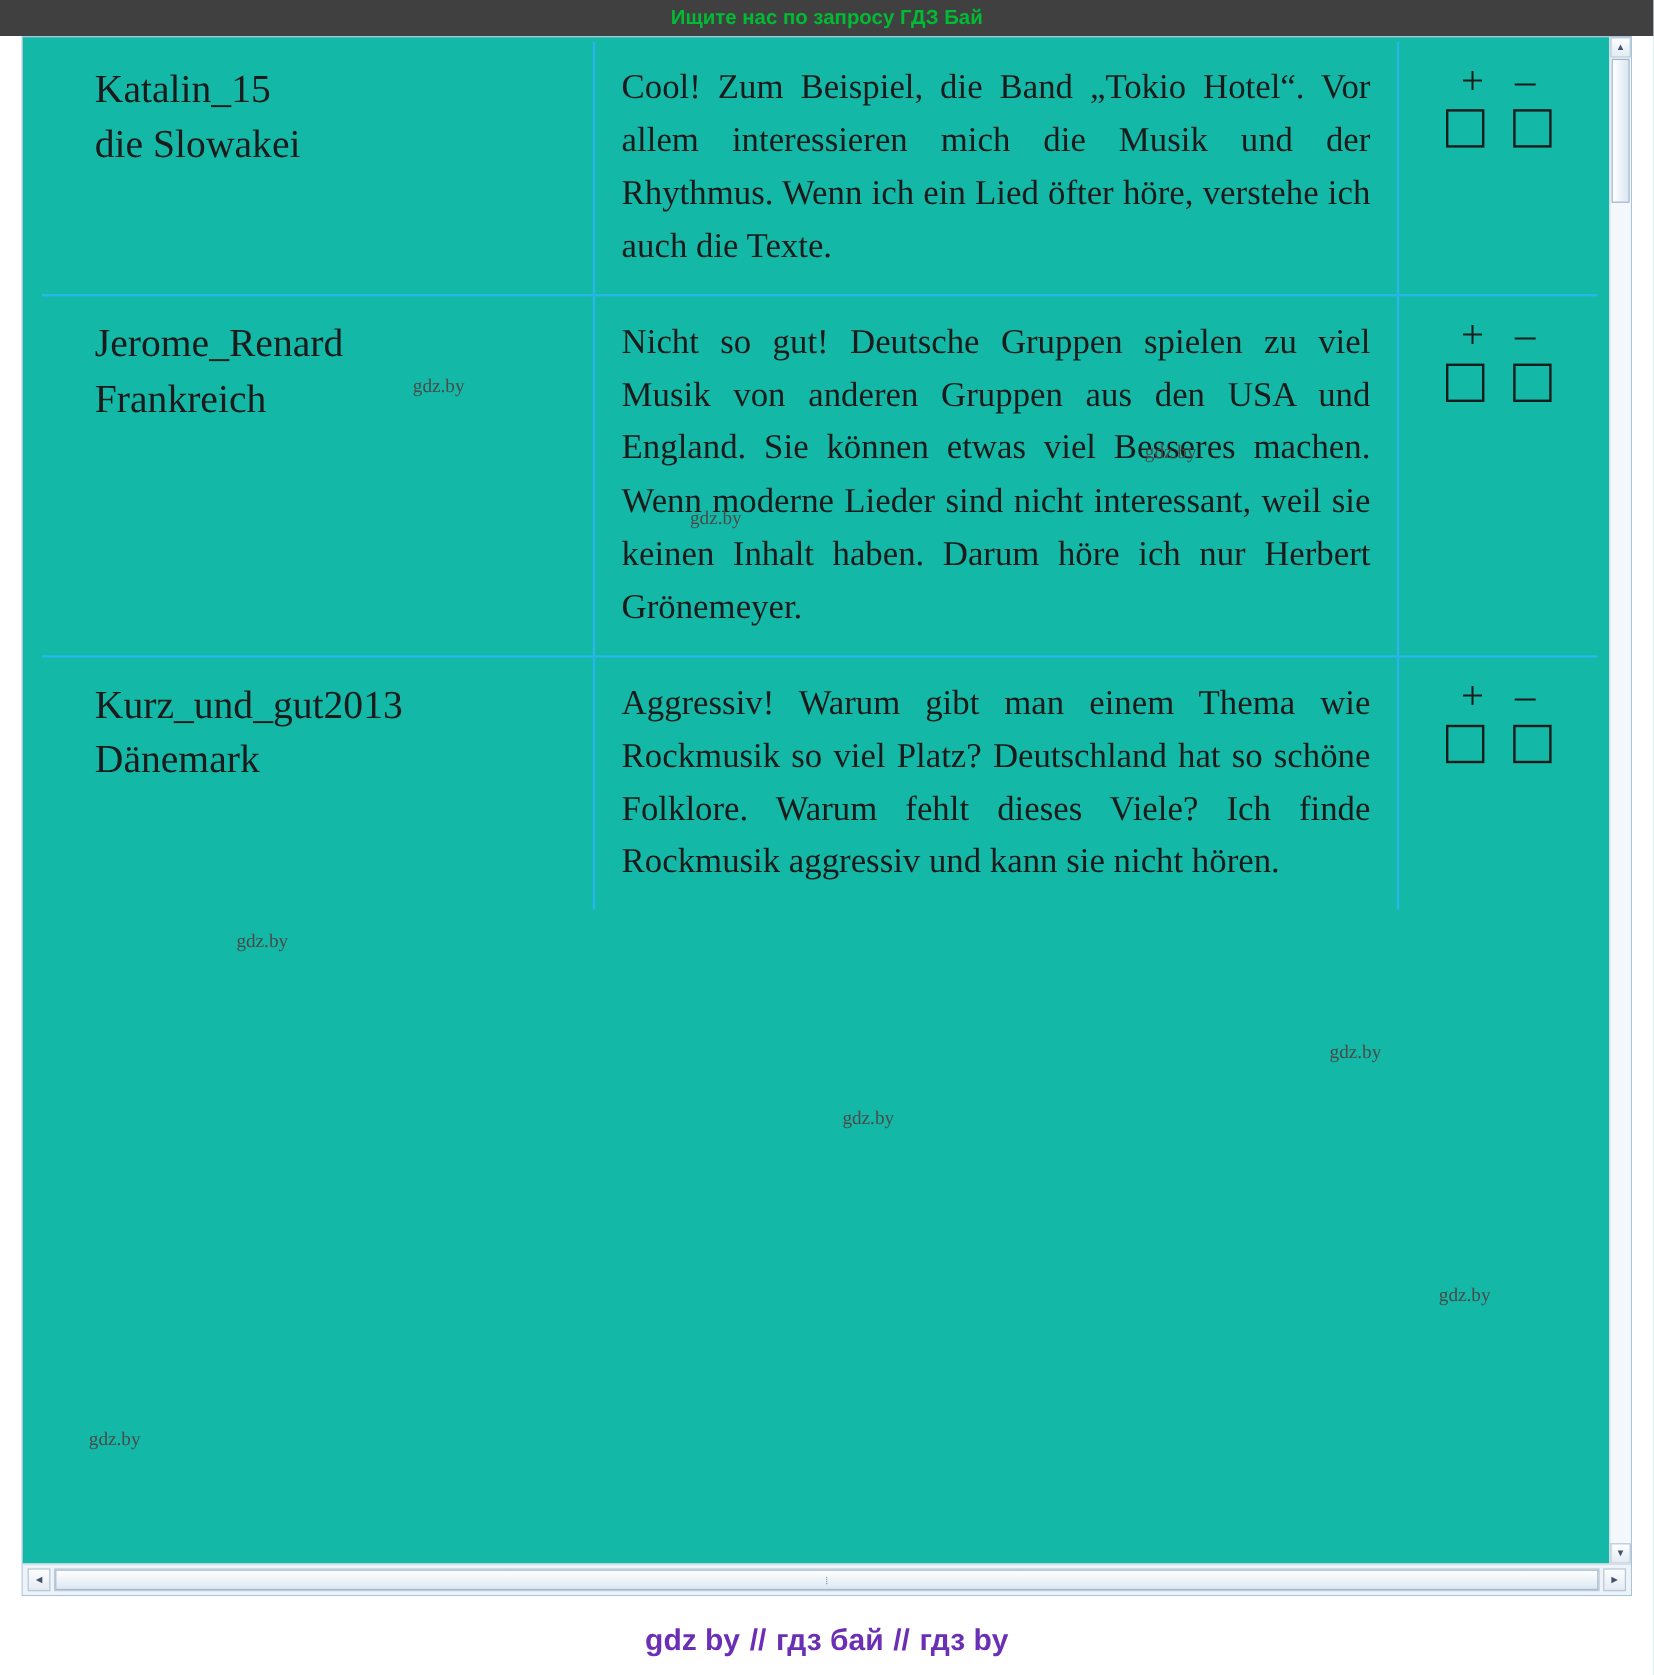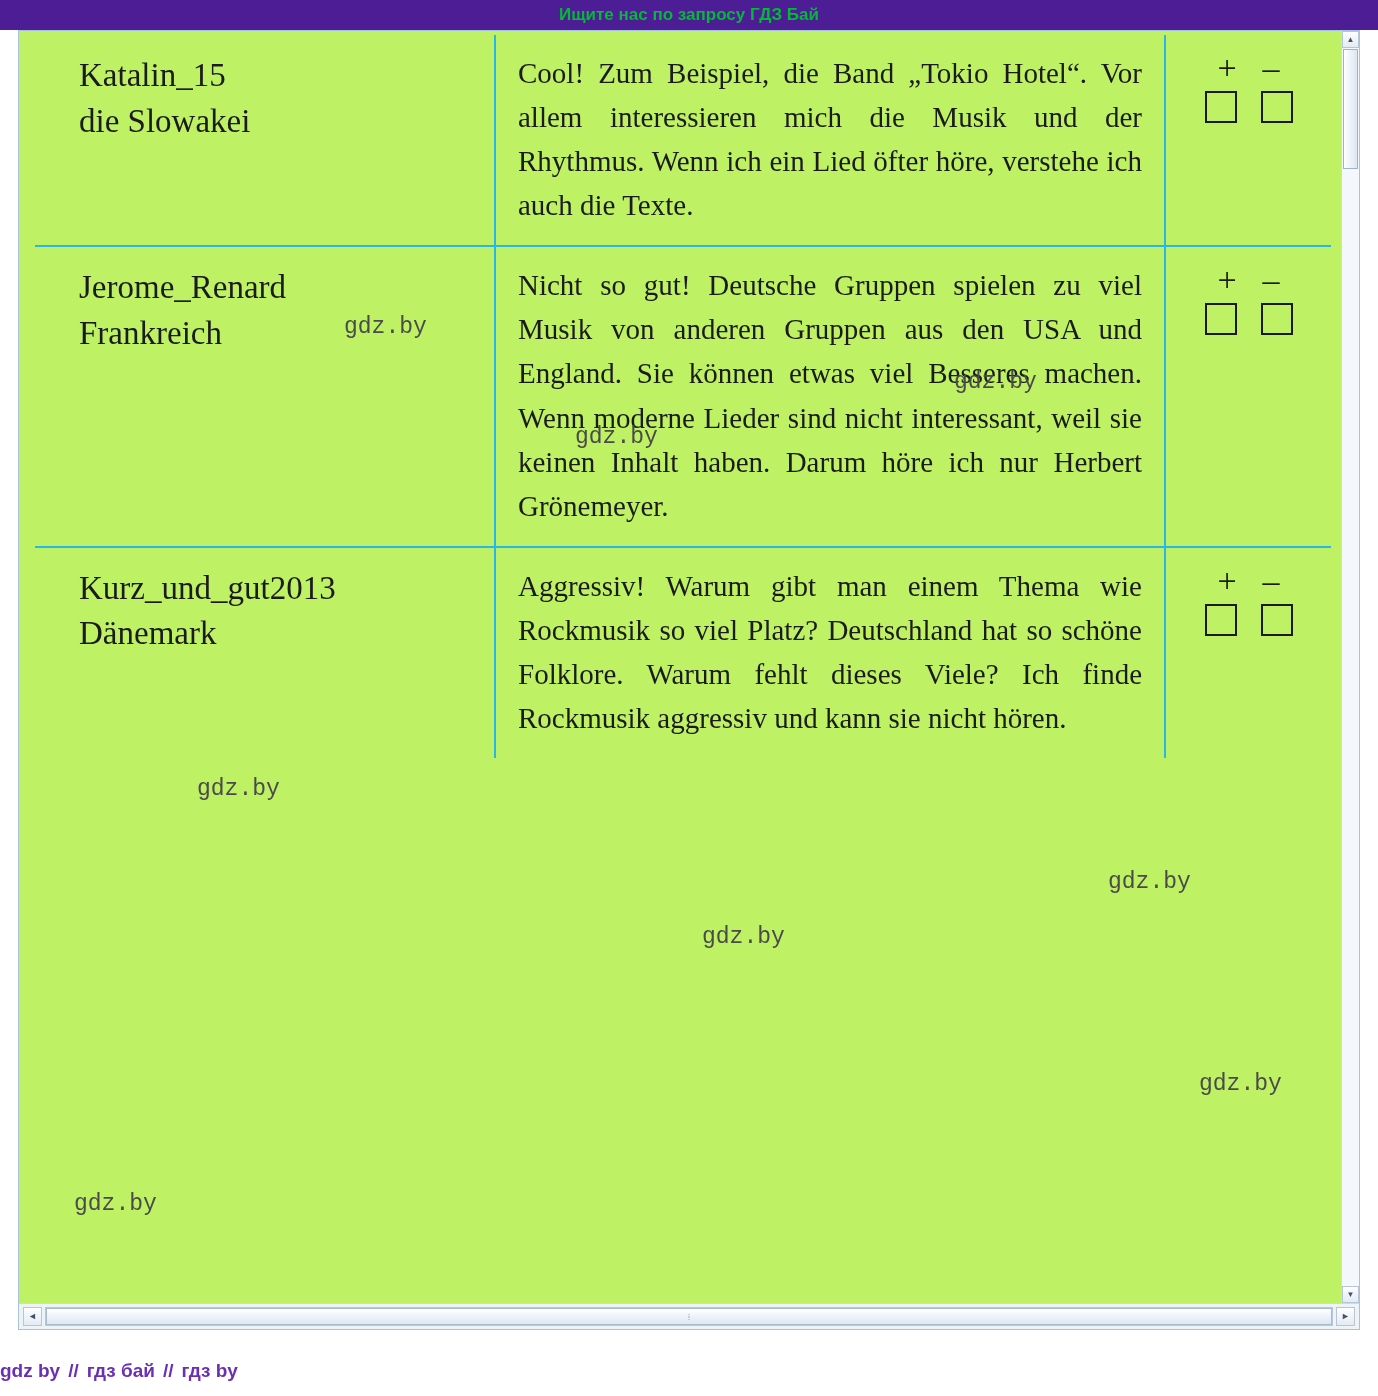--- a/index.html
+++ b/index.html
@@ -17,21 +17,21 @@
 
   
   .top-banner {
     height: 30px;
     line-height: 30px;
     text-align: center;
     font-family: "Liberation Sans", sans-serif;
     font-size: 17px;
     font-weight: bold;
     color: #00bb33;
-    background: #4c1d95;
+    background: #404040;
   }
 
   
   .viewer {
     position: absolute;
     left: 18px;
     top: 30px;
     width: 1342px;
     height: 1300px;
     border: 1px solid #a8c4dd;
@@ -39,21 +39,21 @@
     box-sizing: border-box;
   }
 
   .page-area {
     position: absolute;
     left: 0;
     top: 0;
     right: 18px;
     bottom: 26px;
     overflow: hidden;
-    background: #bef264;
+    background: #14b8a6;
   }
 
   
   table.doc-table {
     border-collapse: collapse;
     width: 1296px;
     margin-left: 16px;
     margin-top: 4px;
     table-layout: fixed;
   }
@@ -107,22 +107,22 @@
   .check-box {
     width: 28px;
     height: 28px;
     border: 2px solid #1b1b1b;
     display: inline-block;
   }
 
   
   .wm {
     position: absolute;
-    font-family: Liberation Mono, monospace;
-    font-size: 23px;
+    font-family: Liberation Serif, serif;
+    font-size: 16px;
     color: #4a4a4a;
     font-weight: normal;
     pointer-events: none;
     white-space: nowrap;
   }
 
   
   .vscroll {
     position: absolute;
     right: 0;
@@ -211,23 +211,23 @@
     line-height: 16px;
     color: #7c8ea2;
   }
 
   
   .bottom-links {
     position: absolute;
     left: 0;
     right: 0;
     bottom: 14px;
-    text-align: left;
+    text-align: center;
     font-family: "Liberation Sans", sans-serif;
-    font-size: 19px;
+    font-size: 25px;
     color: #6b2fb5;
   }
   .bottom-links a {
     color: #6b2fb5;
     text-decoration: none;
     font-weight: bold;
   }
   .bottom-links .sep {
     color: #6b2fb5;
     padding: 0 8px;

